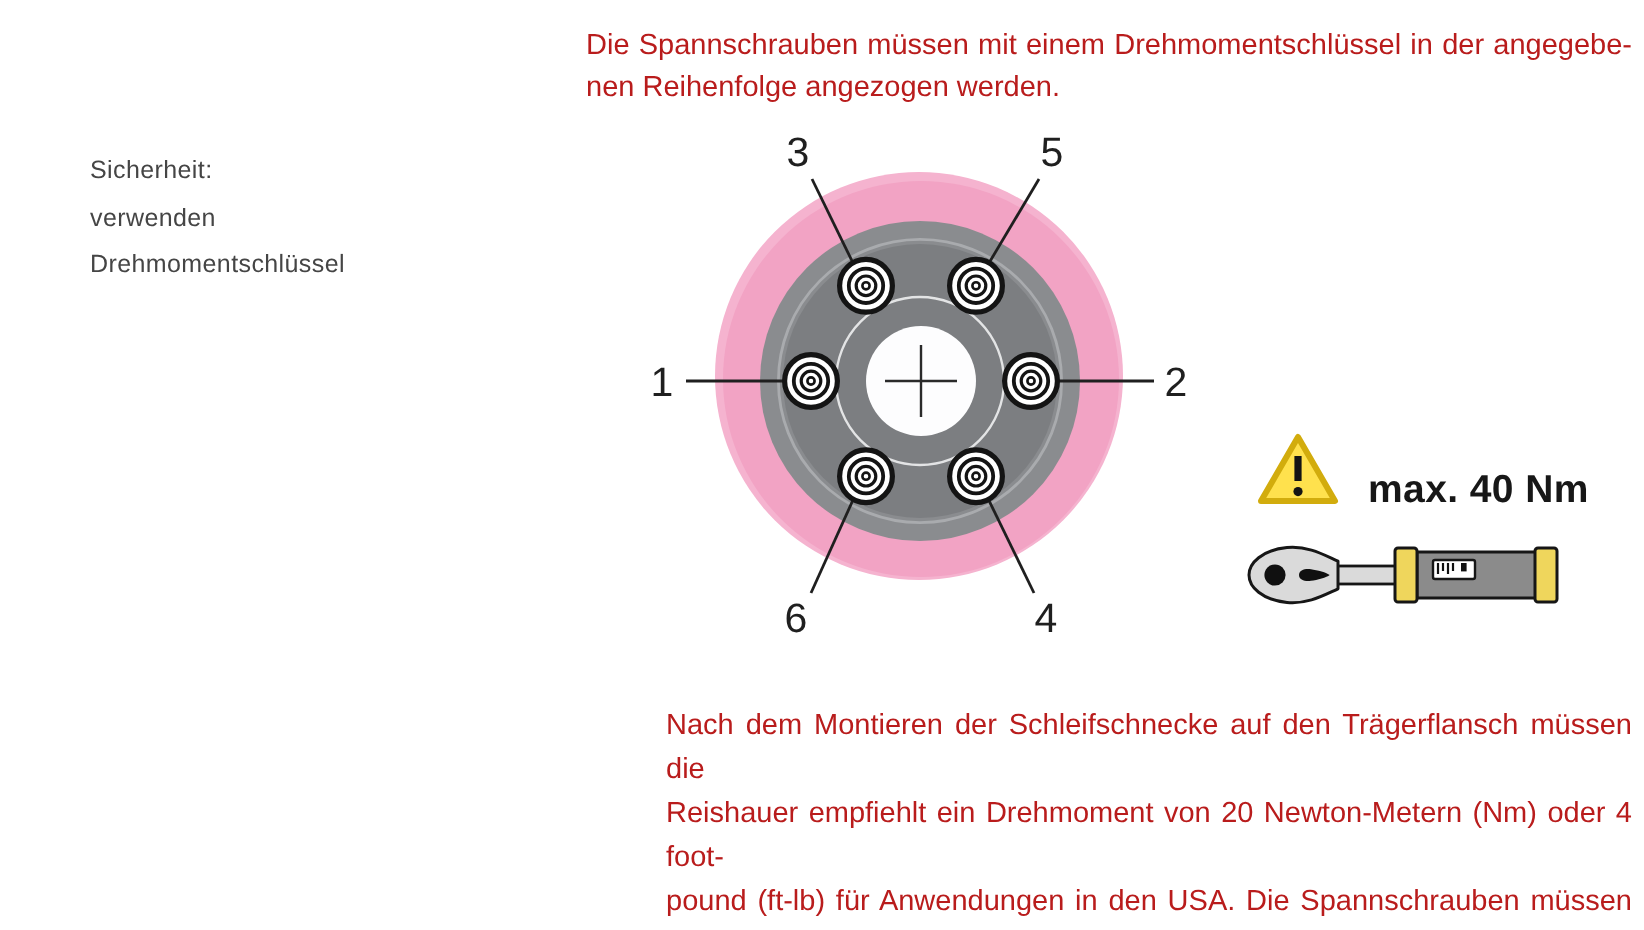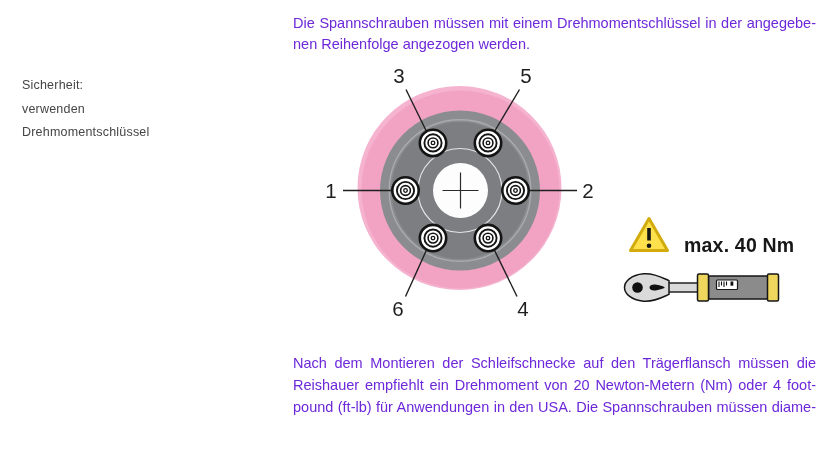--- a/index.html
+++ b/index.html
@@ -7,31 +7,31 @@
     width:822px;height:465px;
     background:#ffffff;
     font-family:"Liberation Sans","DejaVu Sans",sans-serif;
     color:#2d2d2d;
     overflow:hidden;
   }
   .page{position:relative;width:822px;height:465px;background:#ffffff;}
 
   
   .sidebar-note{
-    position:absolute;left:22px;top:79px;width:210px;
+    position:absolute;left:45px;top:79px;width:210px;
     font-size:12.5px;color:#454545;letter-spacing:.2px;
   }
   .sidebar-note .nline{margin:0 0 10.5px 0;line-height:13px;}
 
   
-  .para{position:absolute;left:293px;width:523px;font-size:14.5px;color:#6d28d9;}
+  .para{position:absolute;left:293px;width:523px;font-size:14.5px;color:#b91c1c;}
   .para-top{top:13px;}
   .para-top .jline{line-height:21px;}
   .para-bottom{top:352px;}
-  .para-bottom .jline{line-height:22px;}
+  .para-bottom .jline{line-height:22px;margin-left:40px;}
   .jline{
     text-align:justify;
     text-align-last:justify;
     white-space:normal;
   }
   .jline.last{text-align-last:left;}
 
   
   .abs{position:absolute;}
   svg text.num{

